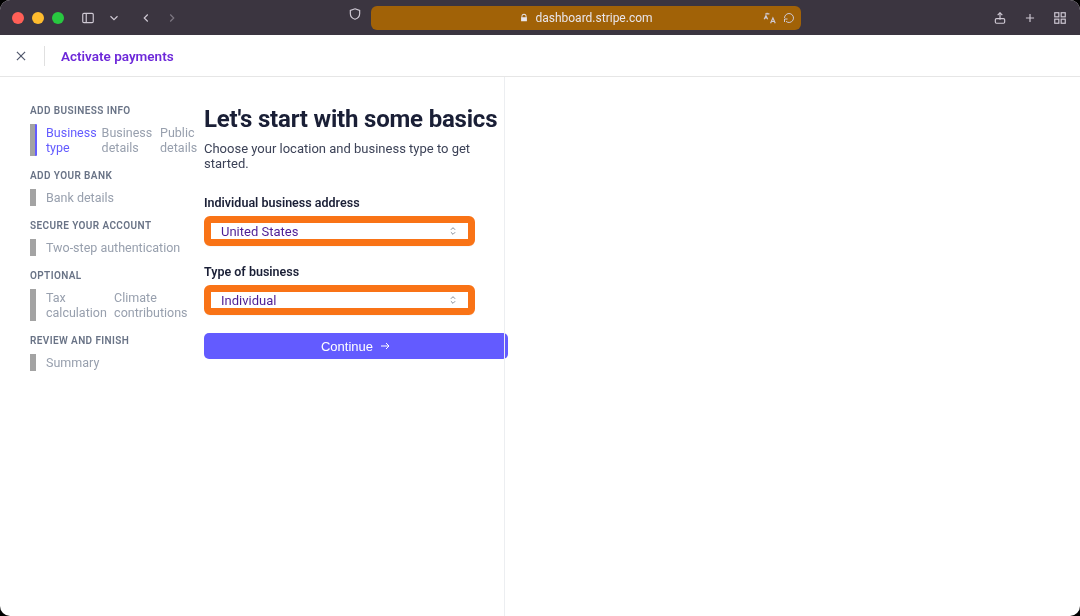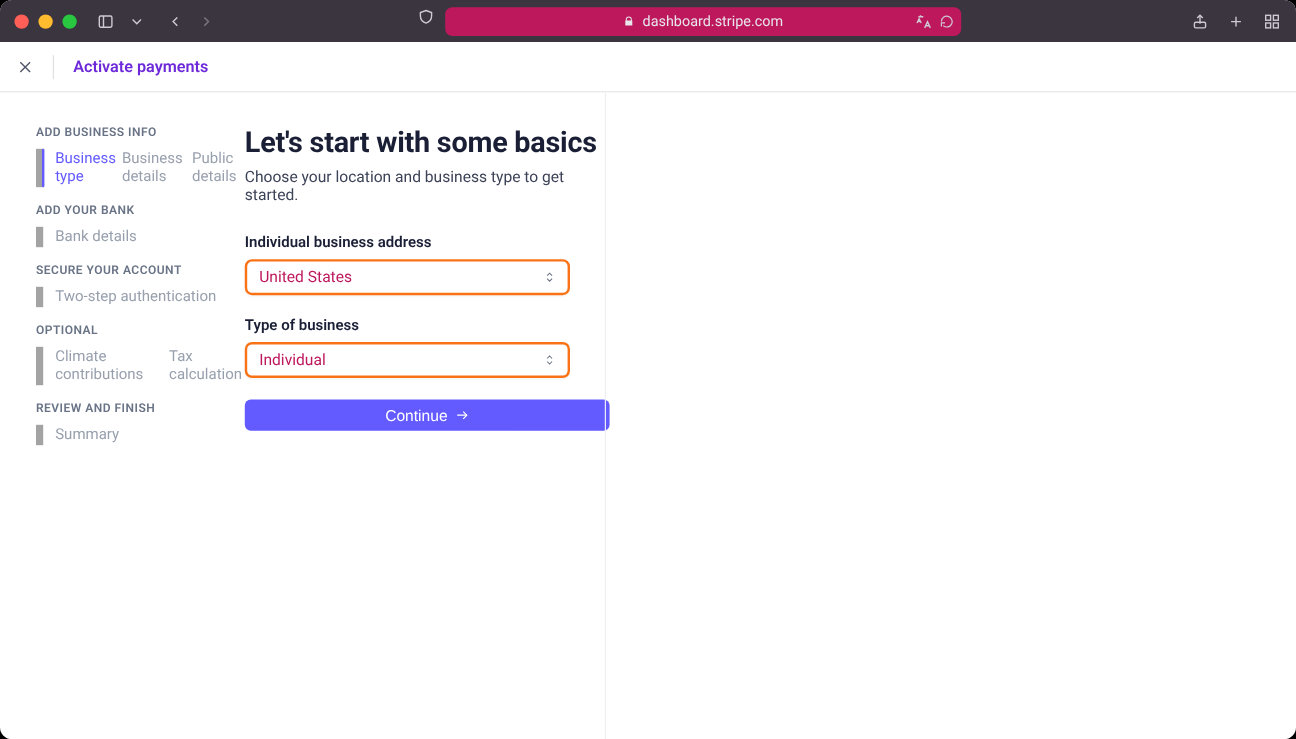--- a/index.html
+++ b/index.html
@@ -17,21 +17,21 @@
   .traffic-lights { display:flex; gap:8px; }
   .tl { width:12px; height:12px; border-radius:50%; }
   .tl.red { background:#ff5f57; }
   .tl.yellow { background:#febc2e; }
   .tl.green { background:#28c840; }
   .chrome-btn { width:16px; height:16px; display:flex; align-items:center; justify-content:center; color:#cfc9d4; }
   .chrome-btn svg { width:14px; height:14px; display:block; }
   .chrome-group { display:flex; align-items:center; gap:10px; }
   .addr-wrap { flex:1; display:flex; justify-content:center; }
   .addr-bar {
-    min-width:430px; height:24px; background:#be185d; border-radius:6px;
+    min-width:430px; height:24px; background:#a16207; border-radius:6px;
     display:flex; align-items:center; justify-content:center; gap:6px;
     color:#e8e5eb; font-size:12px; position:relative; padding:0 52px;
   }
   .addr-bar .lock { width:10px; height:10px; }
   .addr-right-group{ position:absolute; right:6px; display:flex; gap:6px; align-items:center;}
   .shield-left { position:absolute; left:-24px; }
   .chrome-right { display:flex; gap:14px; align-items:center; margin-left:auto; }
   
   .page-header {
     height:42px; border-bottom:1px solid #e6e6e6; display:flex; align-items:center; padding:0 14px; gap:16px;
@@ -56,23 +56,23 @@
   }
   .side-item.dim { color:#98a0ae; }
   
   .main { flex:1; padding:28px 0 16px 0; position:relative; }
   .main-inner { width:300px; margin-left:0; }
   .main-divider { position:absolute; top:0; bottom:0; left:300px; width:1px; background:#eceef1; }
   h1.main-title { font-size:24px; font-weight:700; color:#1a1f36; margin-bottom:8px; letter-spacing:-0.2px;}
   .main-sub { font-size:13px; color:#3c4257; margin-bottom:24px; }
   .field-label { font-size:12.5px; font-weight:600; color:#1a1f36; margin-bottom:6px; }
   .select {
-    width:271px; height:30px; border:2px solid #f97316; border-radius:6px; background:#fff;
+    width:271px; height:30px; border:7px solid #f97316; border-radius:6px; background:#fff;
     display:flex; align-items:center; justify-content:space-between; padding:0 10px;
-    font-size:13px; color:#be185d; cursor:pointer; box-shadow:0 1px 1px rgba(0,0,0,0.03);
+    font-size:13px; color:#4c1d95; cursor:pointer; box-shadow:0 1px 1px rgba(0,0,0,0.03);
   }
   .select .chev { width:10px; color:#6a7383; }
   .field-block { margin-bottom:18px; }
   .cta {
     width:304px; height:26px; border:none; border-radius:5px; background:#635bff; color:#fff;
     font-size:13px; font-weight:500; display:flex; align-items:center; justify-content:center; gap:6px;
     cursor:pointer; margin-top:10px;
   }
   .cta .arrow { width:12px; height:12px; }
 </style>
@@ -191,22 +191,22 @@
         <div class="side-item dim">Bank details</div>
       </div>
 
       <div class="side-section-title">SECURE YOUR ACCOUNT</div>
       <div class="side-items">
         <div class="side-item dim">Two-step authentication</div>
       </div>
 
       <div class="side-section-title">OPTIONAL</div>
       <div class="side-items">
+        <div class="side-item dim">Tax calculation</div>
         <div class="side-item dim">Climate contributions</div>
-        <div class="side-item dim">Tax calculation</div>
       </div>
 
       <div class="side-section-title">REVIEW AND FINISH</div>
       <div class="side-items">
         <div class="side-item dim">Summary</div>
       </div>
     </nav>
 
     <main class="main">
       <div class="main-divider"></div>

